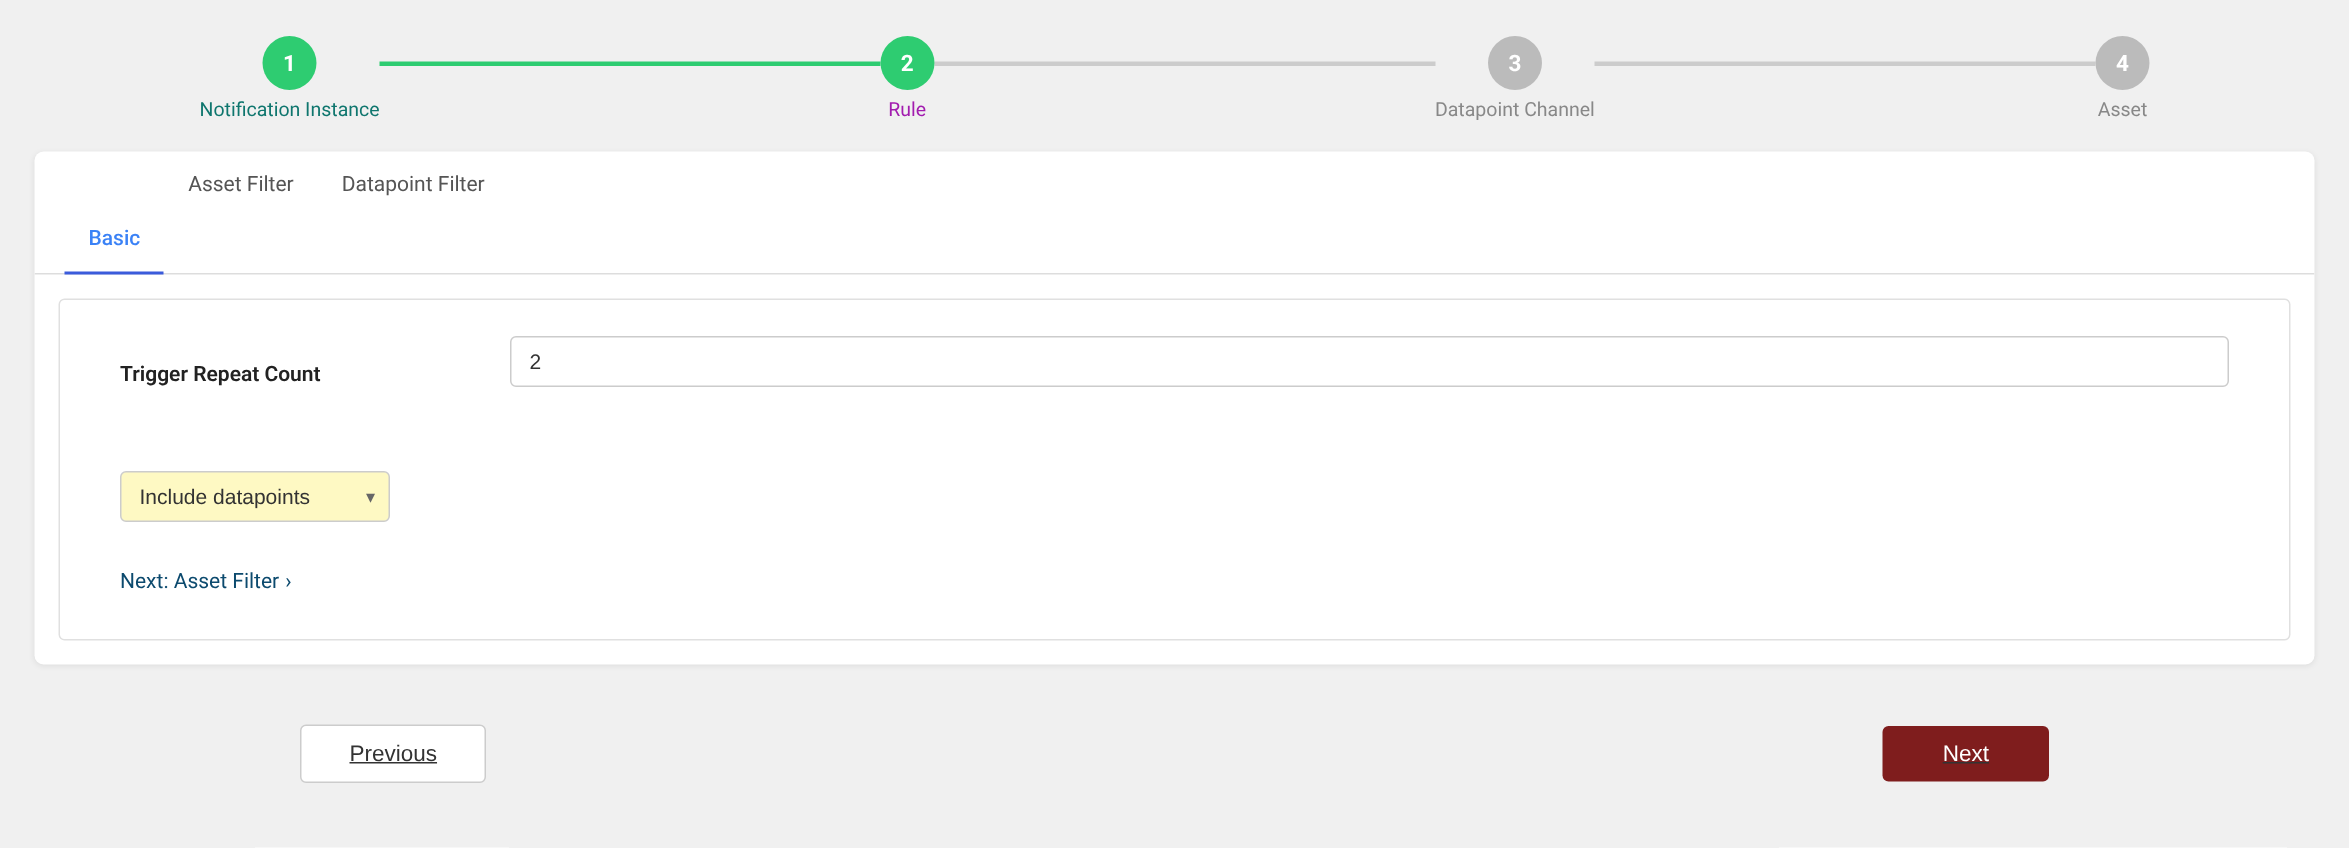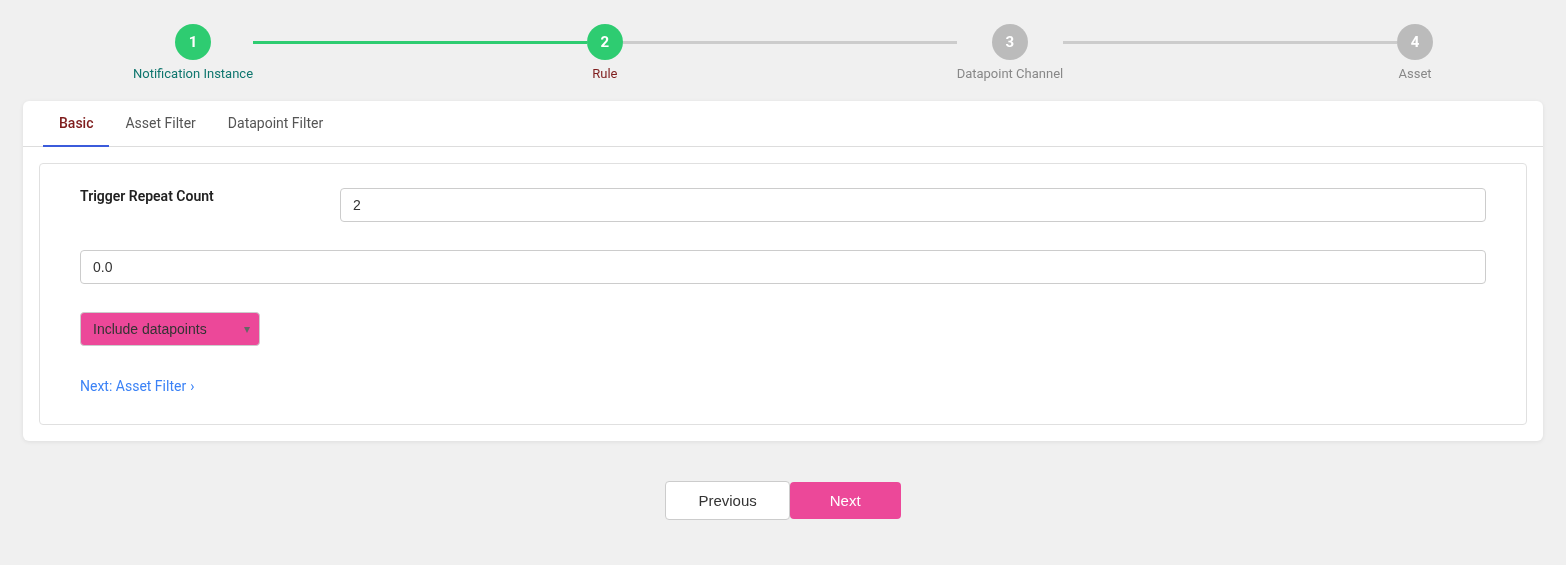--- a/index.html
+++ b/index.html
@@ -52,21 +52,21 @@
     }
     .step-circle.inactive {
       background: #bbb;
     }
     .step-label {
       margin-top: 6px;
       font-size: 13px;
       white-space: nowrap;
     }
     .step-label.active-label {
-      color: #7f1d1d;
+      color: #a21caf;
     }
     .step-label.inactive-label {
       color: #888;
     }
     .step-line {
       flex: 1;
       height: 3px;
       margin-bottom: 20px;
     }
     .step-line.completed {
@@ -97,35 +97,36 @@
     }
     .tab {
       padding: 14px 16px;
       cursor: pointer;
       font-size: 14px;
       color: #555;
       border-bottom: 2px solid transparent;
       margin-bottom: -1px;
     }
     .tab.active {
-      color: #7f1d1d;
+      color: #3b82f6;
       border-bottom: 2px solid #3b5bdb;
       font-weight: 500;
+      margin-top: 36px;
     }
 
     
     .form-section {
       padding: 24px 40px 30px;
       border: 1px solid #e0e0e0;
       margin: 16px;
       border-radius: 4px;
     }
     .form-row {
       display: flex;
-      align-items: flex-start;
+      align-items: flex-end;
       margin-bottom: 28px;
     }
     .form-label {
       width: 260px;
       font-weight: 600;
       font-size: 14px;
       color: #222;
       flex-shrink: 0;
     }
     .form-input {
@@ -140,66 +141,67 @@
     .form-select-wrapper {
       position: relative;
       display: inline-block;
     }
     .form-select {
       border: 1px solid #ccc;
       border-radius: 4px;
       padding: 8px 30px 8px 12px;
       font-size: 14px;
       color: #333;
-      background: #ec4899;
+      background: #fef9c3;
       appearance: none;
       cursor: pointer;
       outline: none;
       min-width: 180px;
     }
     .select-arrow {
       position: absolute;
       right: 10px;
       top: 50%;
       transform: translateY(-50%);
       pointer-events: none;
       color: #666;
       font-size: 12px;
     }
     .next-link {
-      color: #3b82f6;
+      color: #0c4a6e;
       font-size: 14px;
       text-decoration: none;
       cursor: pointer;
       display: inline-flex;
       align-items: center;
       gap: 4px;
       margin-top: 4px;
     }
 
     
     .footer {
       display: flex;
-      justify-content: center;
+      justify-content: space-between;
       align-items: center;
       padding: 30px 200px;
       margin-top: 10px;
+      text-decoration: underline;
     }
     .btn-previous {
       padding: 10px 32px;
       border: 1px solid #ccc;
       background: white;
       border-radius: 4px;
       font-size: 15px;
       cursor: pointer;
       color: #333;
     }
     .btn-next {
       padding: 10px 40px;
-      background: #ec4899;
+      background: #7f1d1d;
       color: white;
       border: none;
       border-radius: 4px;
       font-size: 15px;
       cursor: pointer;
       font-weight: 500;
     }
   </style>
 </head>
 <body>
@@ -254,21 +256,20 @@
     </div>
 
     <div class="form-section">
 
       <div class="form-row">
         <div class="form-label">Trigger Repeat Count</div>
         <input class="form-input" type="text" value="2" style="">
       </div>
 
       <div class="form-row">
-        <input class="form-input" type="text" value="0.0" style="">
       </div>
 
       <div class="form-row">
         <div class="form-select-wrapper">
           <select class="form-select">
             <option>Include datapoints</option>
             <option>Exclude datapoints</option>
           </select>
           <span class="select-arrow">▾</span>
         </div>

